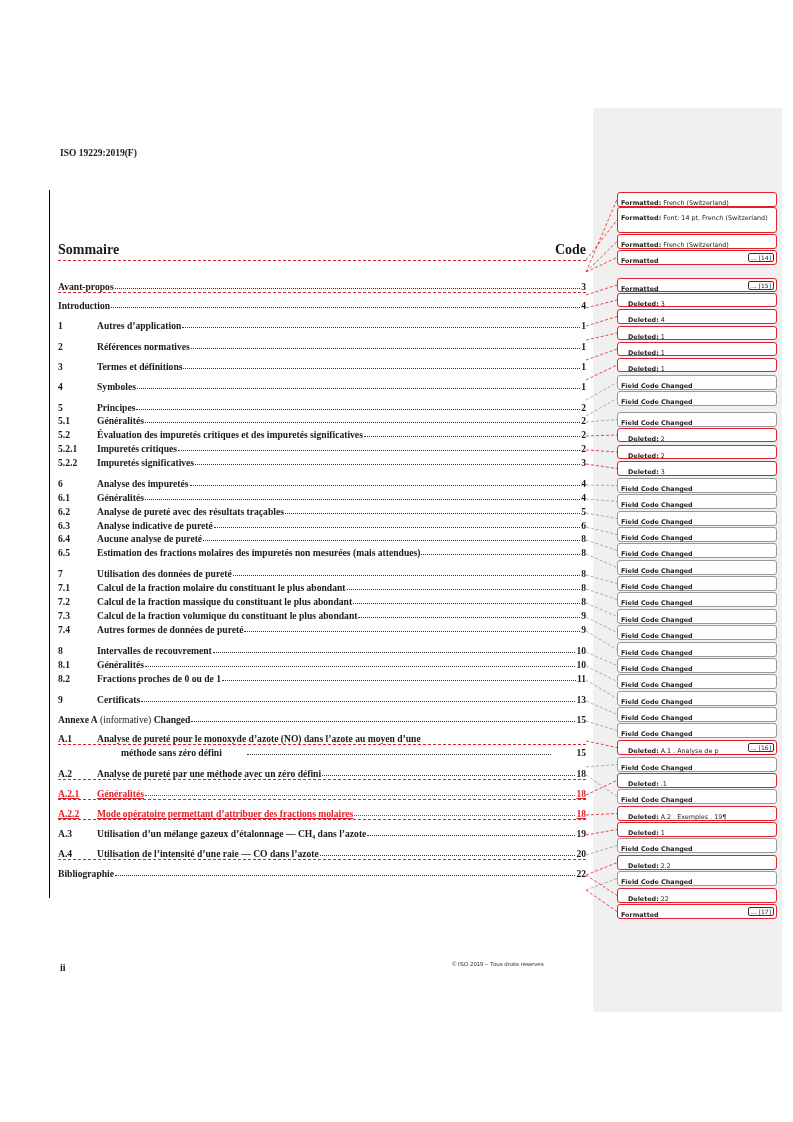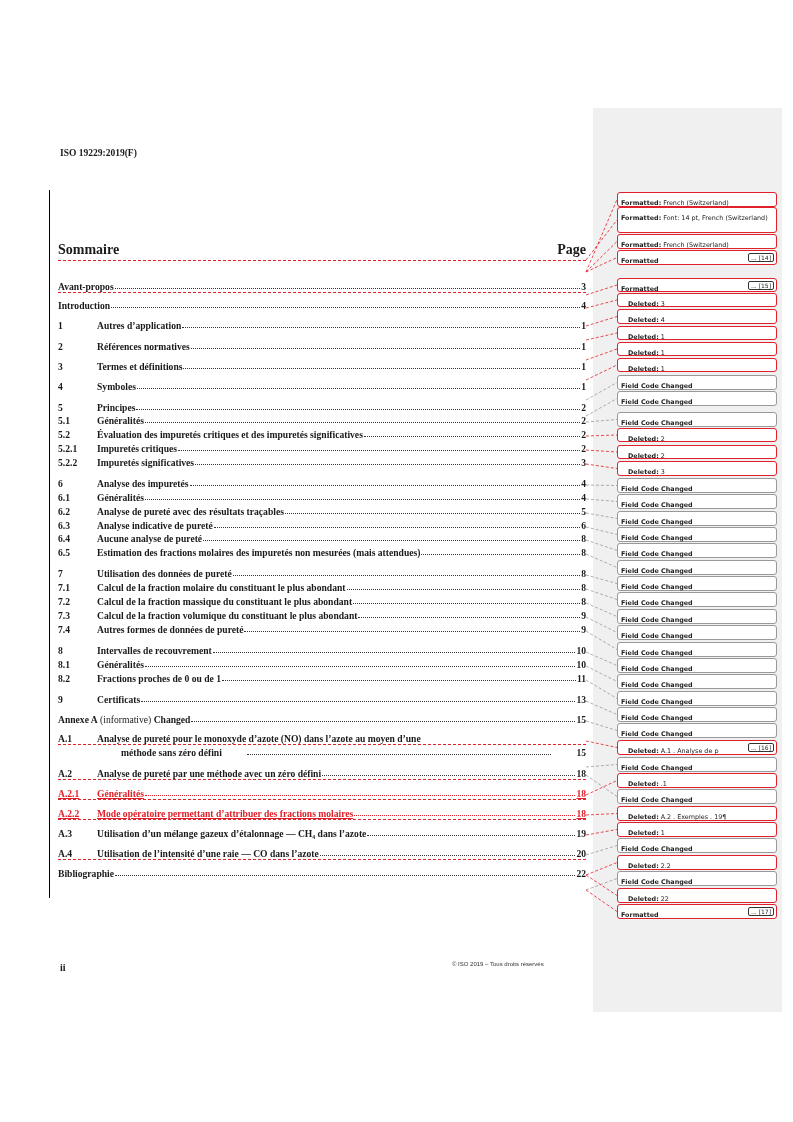--- a/index.html
+++ b/index.html
@@ -32,21 +32,21 @@
 </head>
 <body>
 
 <div class="markup-pane"></div>
 
 <div class="page-header">ISO 19229:2019(F)</div>
 <div class="change-bar"></div>
 
 <div class="toc-title">
   <span class="lbl">Sommaire</span>
-  <span class="pg">Page</span>
+  <span class="pg">Code</span>
 </div>
 
 <div class="toc" id="toc">
     <div class="row dl" style="top: 278px;">
       <span class="txt">Avant-propos</span>
       <span class="fill"></span>
       <span class="p">3</span>
     </div>
     <div class="row" style="top: 297px;">
       <span class="txt">Introduction</span>

